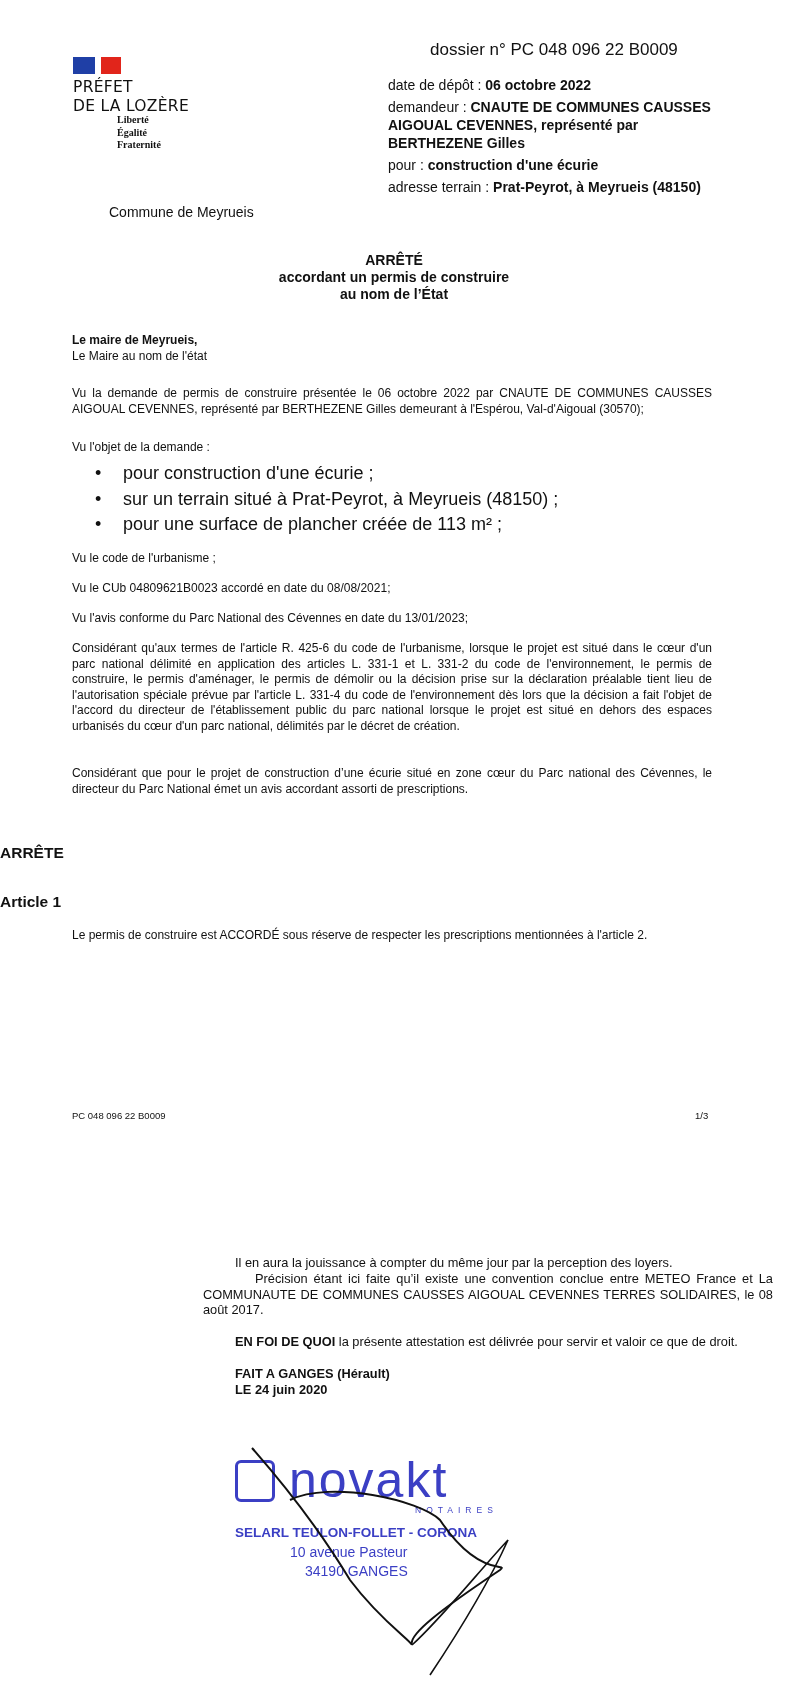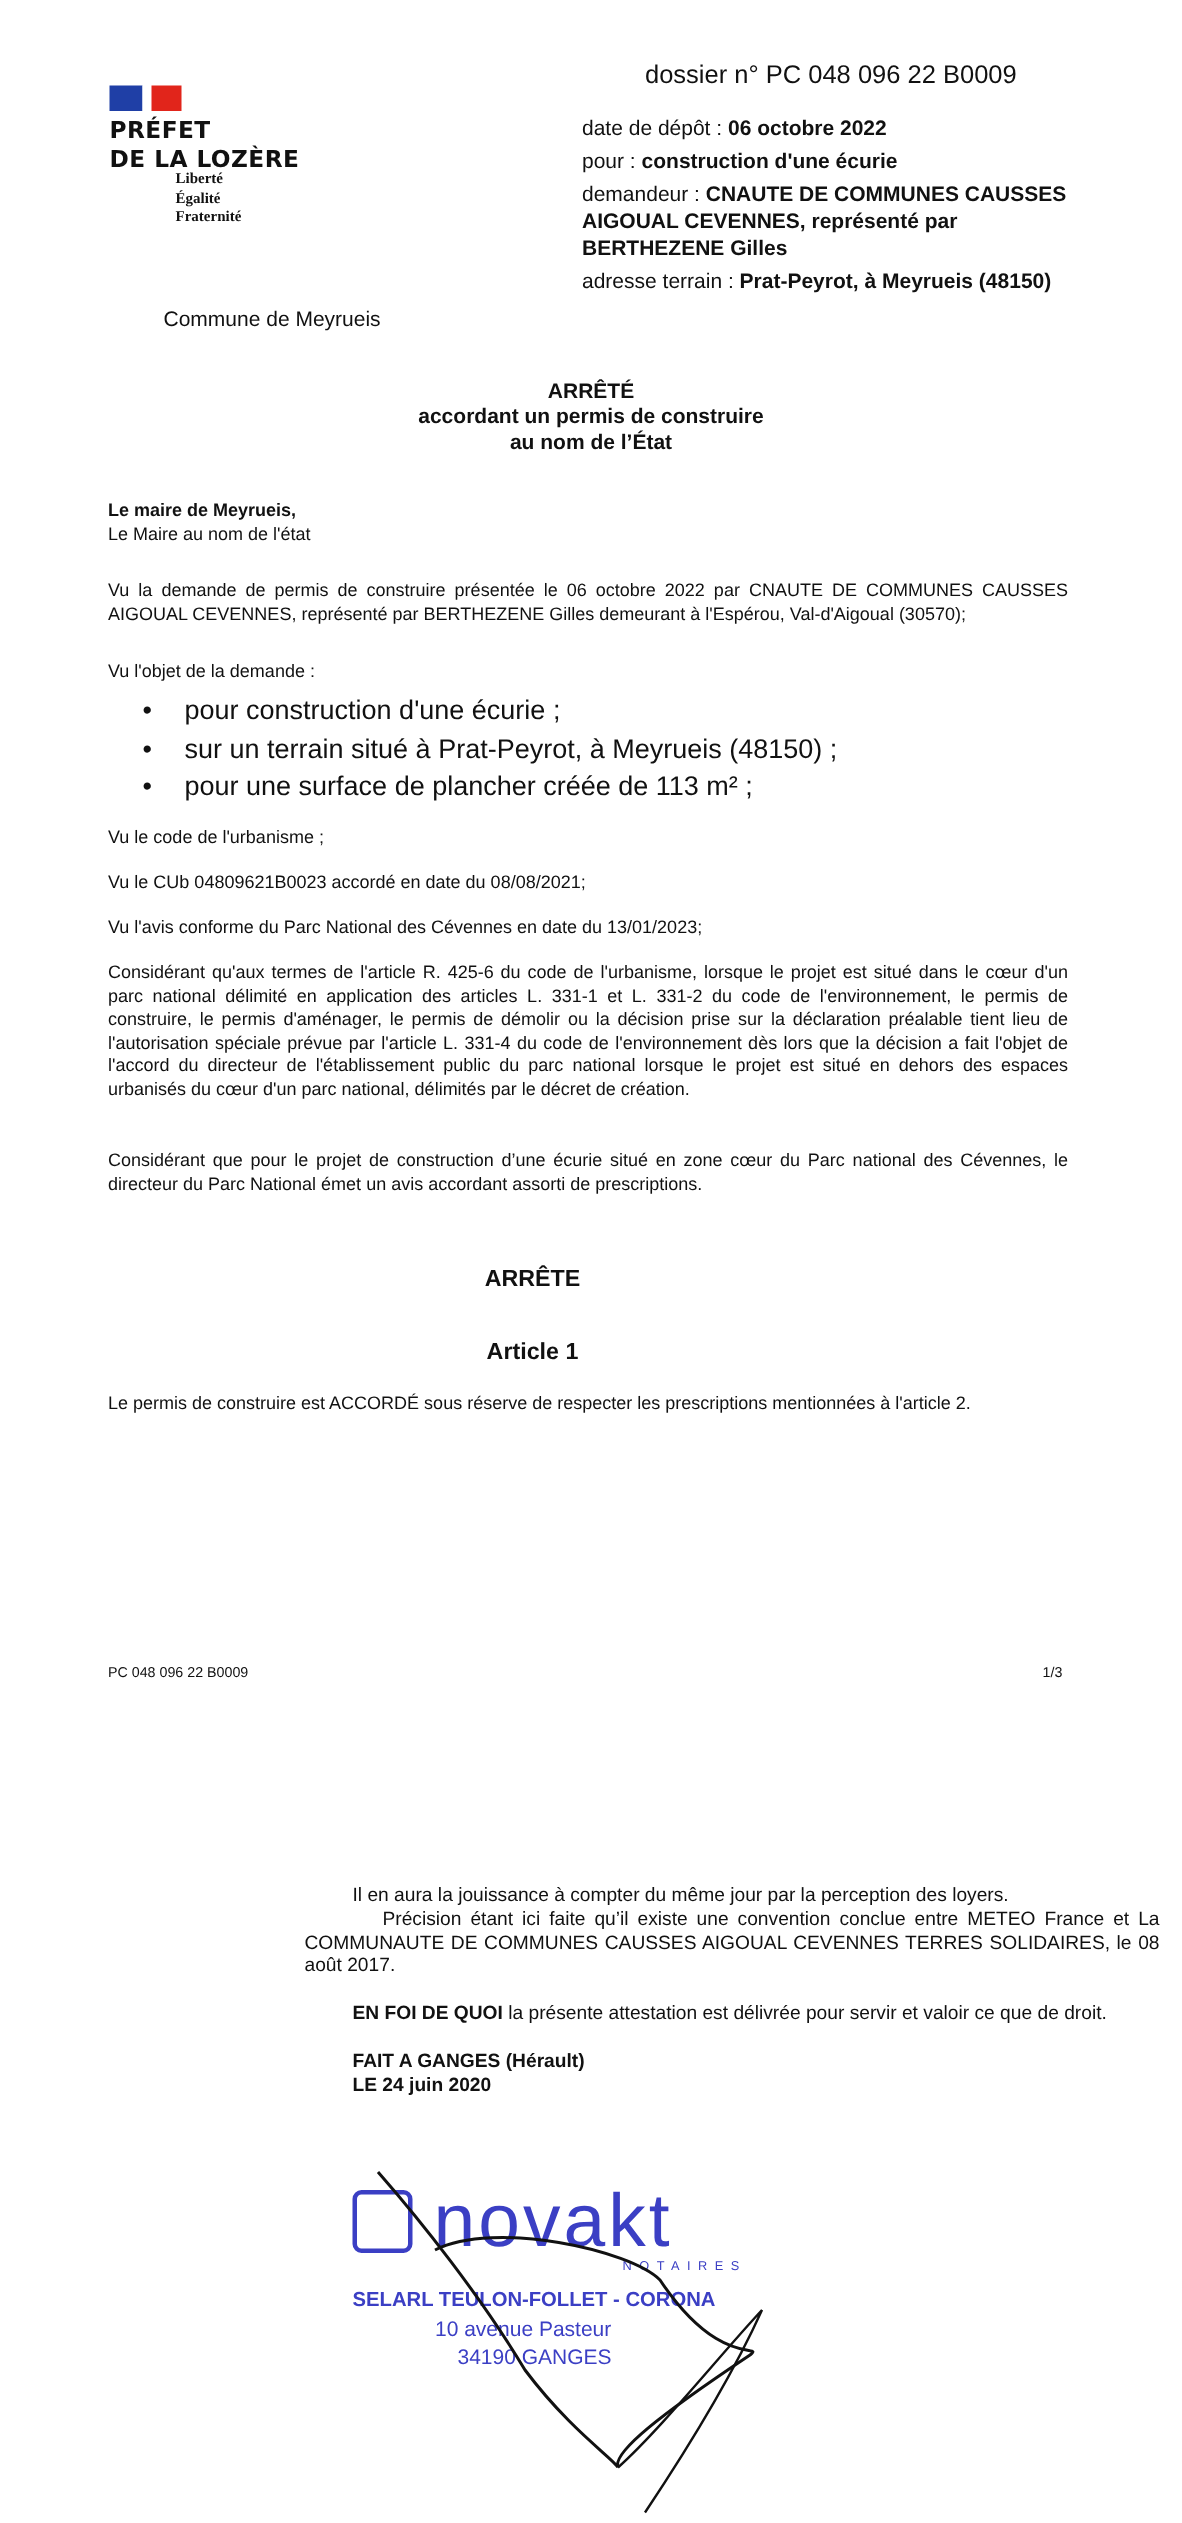--- a/index.html
+++ b/index.html
@@ -3,36 +3,36 @@
 <meta charset="utf-8">
 <style>
   html, body { margin: 0; padding: 0; background: #ffffff; }
   body { width: 788px; height: 1682px; position: relative; overflow: hidden; color: #111; font-family: "Liberation Sans", sans-serif; }
   .abs { position: absolute; }
   
   .flag { position: absolute; left: 73px; top: 57px; width: 48px; height: 17px; }
   .flag .blue { position: absolute; left: 0; top: 0; width: 22px; height: 17px; background: #1f3fa6; }
   .flag .white { position: absolute; left: 22px; top: 0; width: 6px; height: 17px; background: #fff; }
   .flag .red { position: absolute; left: 28px; top: 0; width: 20px; height: 17px; background: #e1251b; }
-  .prefet { left: 73px; top: 78px; font-family: "DejaVu Sans", sans-serif; font-weight: bold; font-size: 15.5px; line-height: 19px; letter-spacing: 0.3px; }
+  .prefet { left: 73px; top: 78px; font-family: "DejaVu Sans", sans-serif; font-weight: normal; font-size: 15.5px; line-height: 19px; letter-spacing: 0.3px; }
   .devise { left: 73px; top: 114px; font-family: Liberation Serif, serif; font-weight: bold; font-size: 10px; line-height: 12.5px; margin-left: 44px; }
   
   .dossier { left: 430px; top: 40px; font-size: 17px; font-weight: normal; }
   .info { left: 388px; top: 76px; font-size: 14px; line-height: 18px; width: 330px; }
   .info .row { margin-bottom: 4px; }
   .info b { font-weight: bold; }
   .commune { left: 109px; top: 204px; font-size: 14px; }
   
   .title { left: 0; width: 788px; text-align: center; font-weight: bold; font-size: 14px; line-height: 17px; top: 252px; }
   .body-text { left: 72px; width: 640px; font-size: 12px; line-height: 15.6px; text-align: justify; }
   .bold { font-weight: bold; }
   .bullets { left: 95px; width: 600px; font-size: 18px; line-height: 15.6px; }
   .bullets .li { position: relative; padding-left: 28px; margin-bottom: 10px; }
   .bullets .li::before { content: "•"; position: absolute; left: 0; top: 0; }
-  .center-h { left: 0; width: 710px; text-align: center; font-weight: bold; font-size: 15.5px; }
+  .center-h { left: 0; width: 710px; font-weight: bold; font-size: 15.5px; }
   .footer { font-size: 9.5px; top: 1110px; }
   
   .sec2 { left: 183px; width: 570px; font-size: 12.8px; line-height: 15.5px; text-align: justify; font-family: "Liberation Sans", sans-serif; }
   .indent { text-indent: 52px; }
   .bold2 { font-weight: bold; }
   
   .stamp { left: 235px; top: 1455px; width: 300px; color: #3b3fc4; }
   .stamp-logo { position: absolute; left: 0; top: 0; font-size: 50px; line-height: 50px; font-family: "Liberation Sans", sans-serif; letter-spacing: 2px; }
   .stamp-logo .k { display: inline-block; width: 40px; height: 42px; border: 3px solid #3b3fc4; border-radius: 6px; vertical-align: middle; margin-right: 14px; box-sizing: border-box; position: relative; top: -3px; }
   .stamp-sub { position: absolute; left: 180px; top: 50px; font-size: 8.5px; letter-spacing: 5px; }
@@ -55,22 +55,22 @@
 </div>
 <div class="abs devise">
   <div>Liberté</div>
   <div>Égalité</div>
   <div>Fraternité</div>
 </div>
 
 <div class="abs dossier">dossier n° PC 048 096 22 B0009</div>
 <div class="abs info">
   <div class="row"><span>date de dépôt : </span><b>06 octobre 2022</b></div>
+  <div class="row"><span>demandeur : </span><b>CNAUTE DE COMMUNES CAUSSES AIGOUAL CEVENNES, représenté par BERTHEZENE Gilles</b></div>
   <div class="row"><span>pour : </span><b>construction d'une écurie</b></div>
-  <div class="row"><span>demandeur : </span><b>CNAUTE DE COMMUNES CAUSSES AIGOUAL CEVENNES, représenté par BERTHEZENE Gilles</b></div>
   <div class="row"><span>adresse terrain : </span><b>Prat-Peyrot, à Meyrueis (48150)</b></div>
 </div>
 <div class="abs commune">Commune de Meyrueis</div>
 
 <div class="abs title">
   <div>ARRÊTÉ</div>
   <div>accordant un permis de construire</div>
   <div>au nom de l’État</div>
 </div>
 

